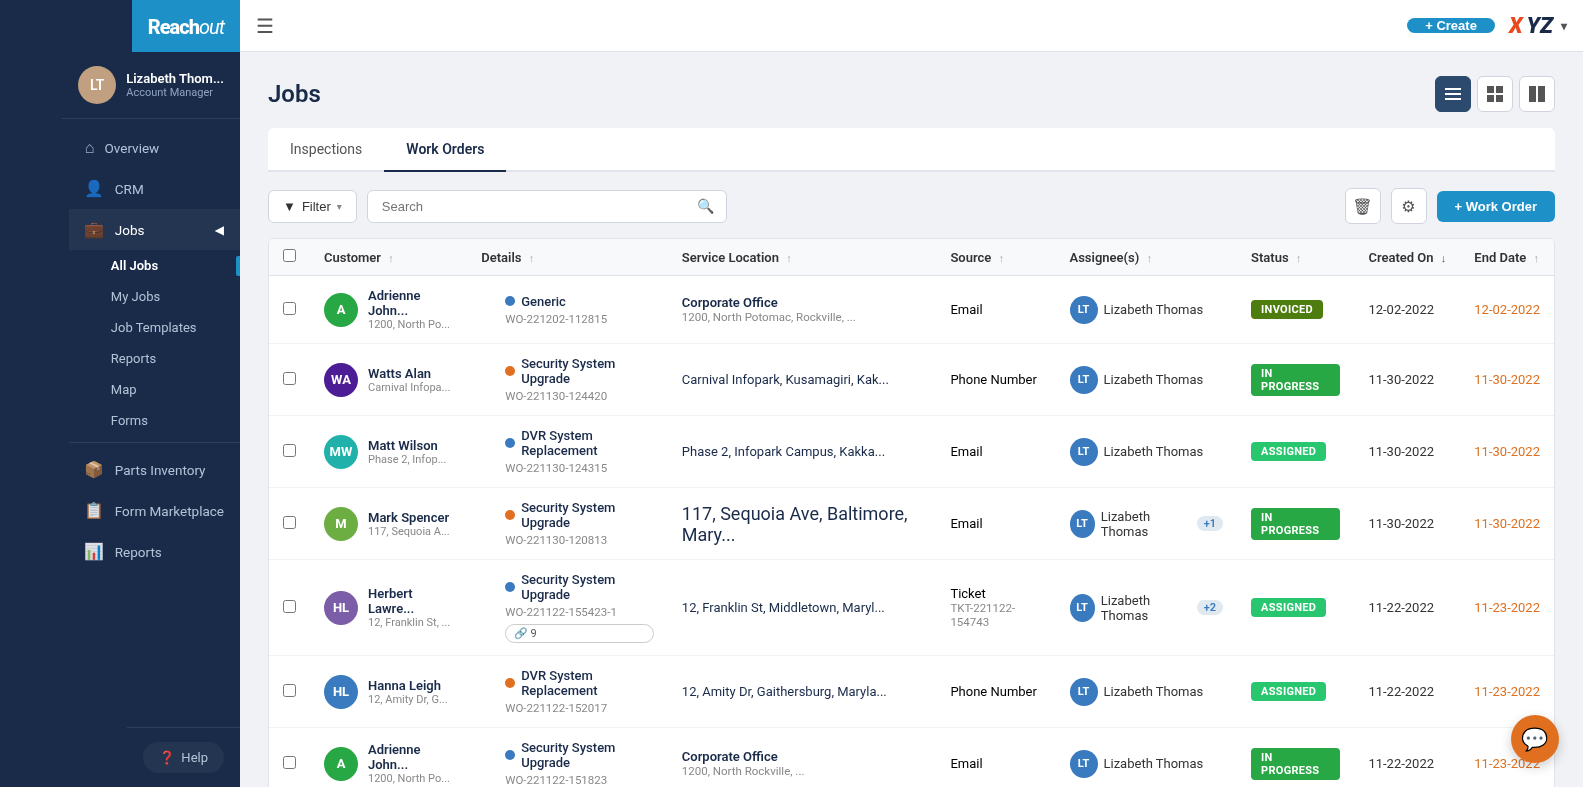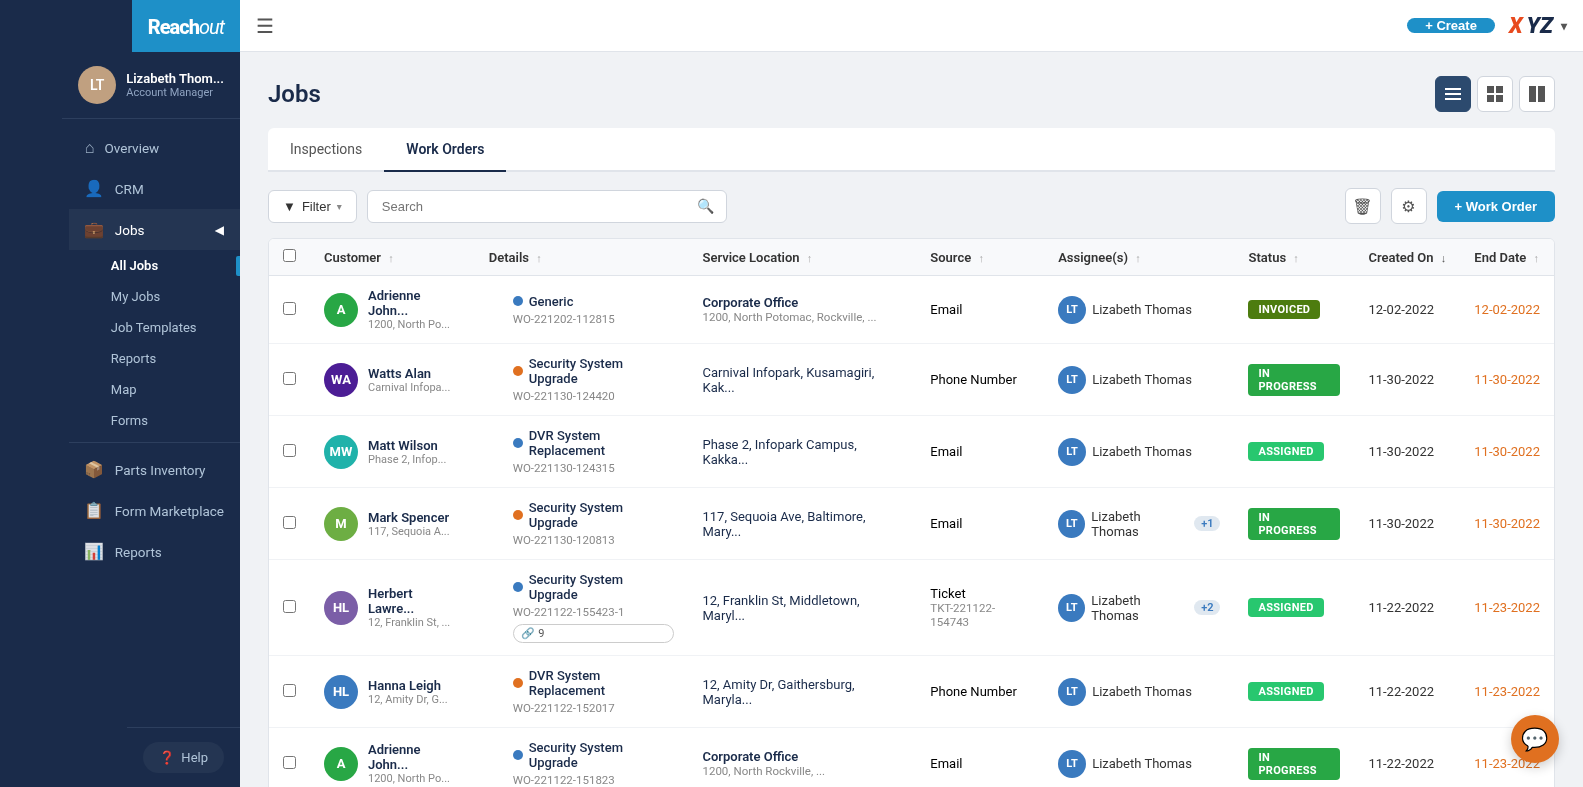--- a/index.html
+++ b/index.html
@@ -717,21 +717,21 @@
       <div class="details-cell">
         <div class="detail-title">
           <span class="detail-dot" style="background:#e07020"></span>
           Security System Upgrade
         </div>
         <div class="detail-wo">WO-221130-120813</div>
 
       </div>
     </td>
     <td>
-      <div style="font-weight:400;color:#1a2b4a;font-size:13px;">117, Sequoia Ave, Baltimore, Mary...</div>
+      <div style="font-weight:400;color:#1a2b4a;font-size:18px;">117, Sequoia Ave, Baltimore, Mary...</div>
 
     </td>
     <td>
       <div>Email</div>
 
     </td>
     <td>
       <div class="assignee-cell">
         <div class="assignee-avatar">LT</div>
         <span class="assignee-name">Lizabeth Thomas</span>

